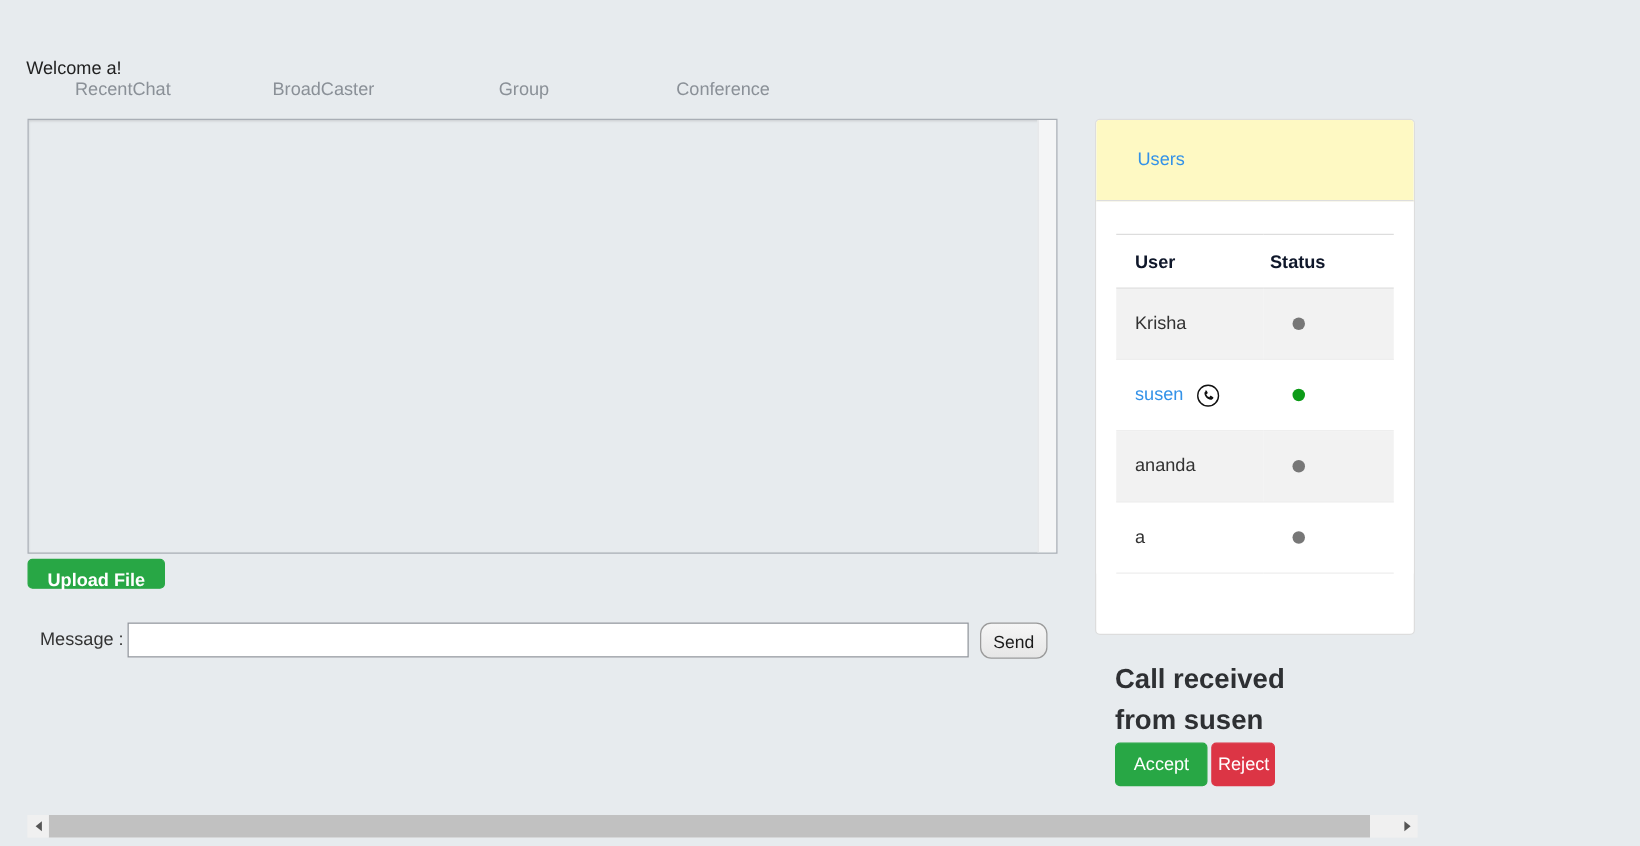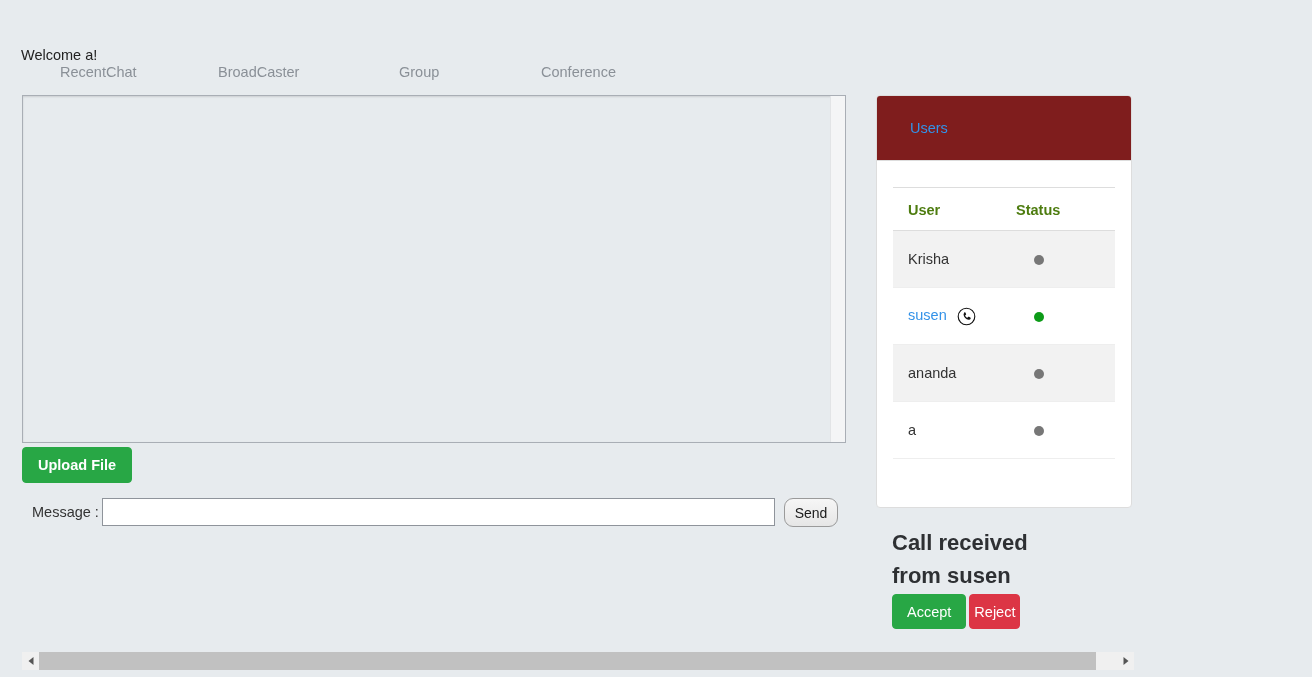--- a/index.html
+++ b/index.html
@@ -83,21 +83,21 @@
     font-size: 14px;
     color: #333;
     overflow: hidden;
   }
 
   
   .upload-btn {
     position: absolute;
     left: 22px;
     top: 447px;
-    height: 36px;
+    height: 24px;
     padding: 0 15px;
     background: #28a745;
     border: 1px solid #28a745;
     border-radius: 4px;
     color: #ffffff;
     font-size: 14.5px;
     font-family: "Liberation Sans", sans-serif;
     font-weight: bold;
     line-height: 34px;
     cursor: pointer;
@@ -156,21 +156,21 @@
     top: 95px;
     width: 256px;
     height: 413px;
     background: #ffffff;
     border: 1px solid #dddddd;
     border-radius: 4px;
     overflow: hidden;
   }
   .users-card-header {
     height: 65px;
-    background: #7f1d1d;
+    background: #fef9c3;
     border-bottom: 1px solid #dddddd;
     position: relative;
     text-decoration: underline;
   }
   .users-link {
     position: absolute;
     left: 33px;
     top: 22px;
     font-size: 14.5px;
     color: #3392e8;
@@ -185,21 +185,21 @@
 
   .user-table {
     width: 100%;
     border-collapse: collapse;
     border-top: 1px solid #dddddd;
   }
   .user-table th {
     text-align: left;
     font-size: 14.5px;
     font-weight: bold;
-    color: #4d7c0f;
+    color: #0f172a;
     padding: 14px 0 12px 0;
     border-bottom: 1px solid #dddddd;
   }
   .user-table th.col-user { width: 118px; padding-left: 15px; }
   .user-table th.col-status { padding-left: 5px; }
   .user-table td {
     font-size: 14.5px;
     color: #333333;
     padding: 12px 0;
     height: 57px;

